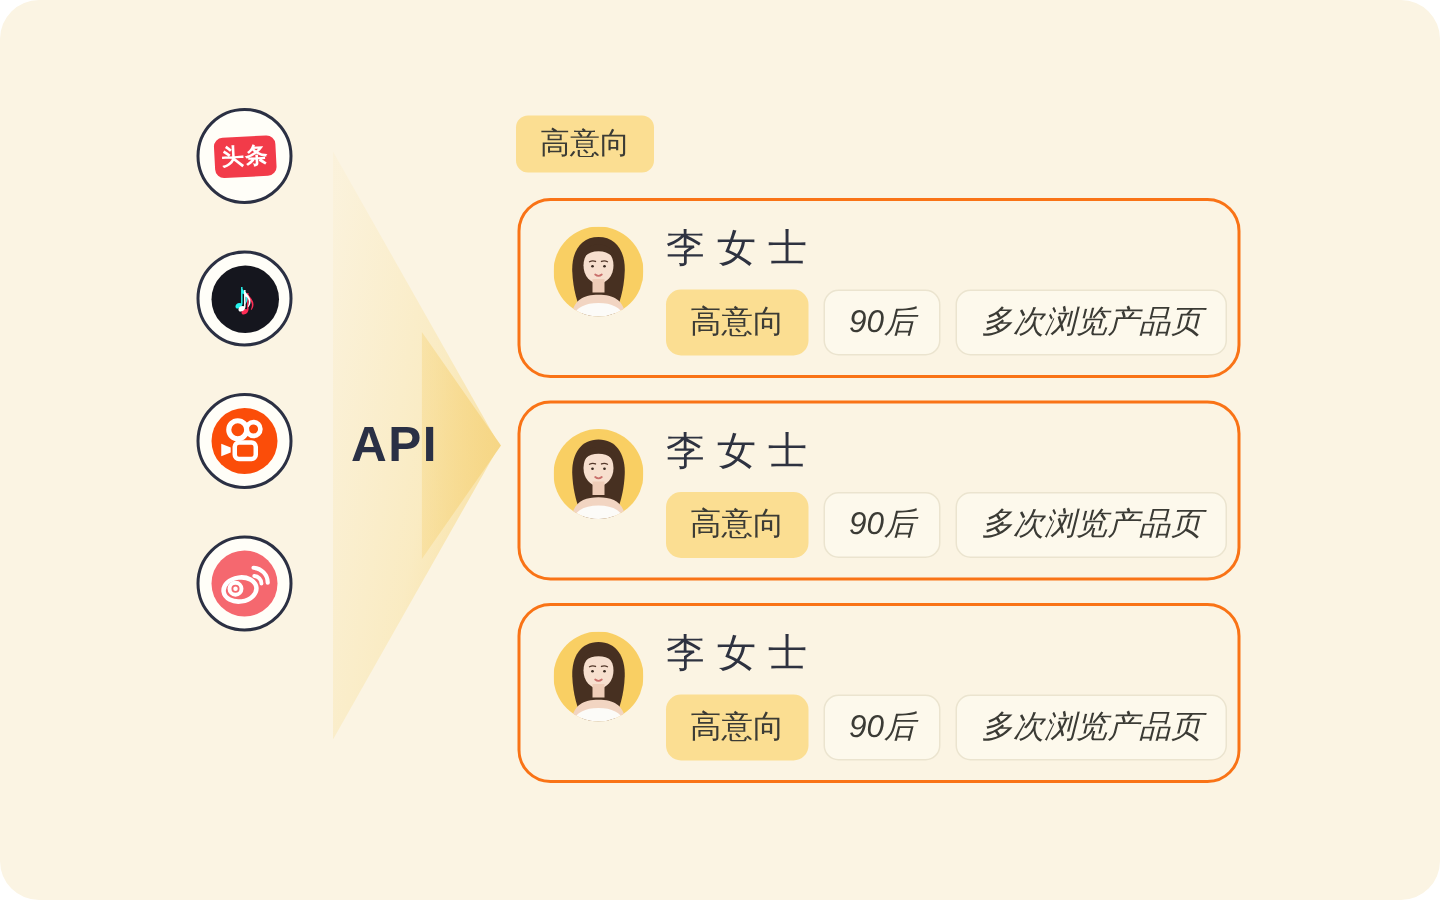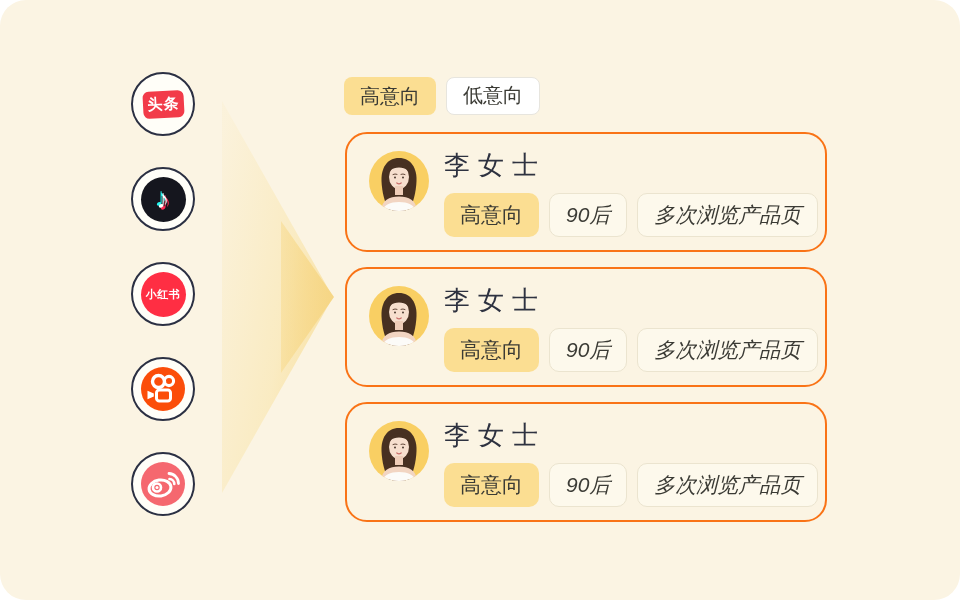--- a/index.html
+++ b/index.html
@@ -59,25 +59,20 @@
       <div class="tt-badge">
         <span>头条</span>
       </div>
     </div>
     <div class="ring">
       <div class="dy-circle">
         <span class="dy-note">♪</span>
       </div>
     </div>
     <div class="ring">
-      <div class="xhs-circle">
-        <span>小红书</span>
-      </div>
-    </div>
-    <div class="ring">
       <svg width="46" height="46" viewBox="0 0 46 46">
         <circle cx="23" cy="23" r="22" fill="#FB4D09"></circle>
         <circle cx="18.5" cy="15.5" r="6" fill="none" stroke="#fff" stroke-width="3.4"></circle>
         <circle cx="29" cy="15" r="4.6" fill="none" stroke="#fff" stroke-width="3.1"></circle>
         <rect x="16.5" y="24" width="14" height="11" rx="2.8" fill="none" stroke="#fff" stroke-width="3"></rect>
         <polygon points="7.5,24.8 13.8,27.4 13.8,30.6 7.5,33.2" fill="#fff"></polygon>
       </svg>
     </div>
     <div class="ring">
       <svg width="46" height="46" viewBox="0 0 46 46">
@@ -86,24 +81,24 @@
         <circle cx="17" cy="26.5" r="4" fill="none" stroke="#fff" stroke-width="2.6"></circle>
         <circle cx="17" cy="26.5" r="1.5" fill="#fff"></circle>
         <path d="M29,12.5 a10,10 0 0 1 9.5,10" fill="none" stroke="#fff" stroke-width="2.8" stroke-linecap="round"></path>
         <path d="M29.5,18 a5,5 0 0 1 4.8,5" fill="none" stroke="#fff" stroke-width="2.6" stroke-linecap="round"></path>
       </svg>
     </div>
   </div>
 
   <div class="arrow-big"></div>
   <div class="arrow-tip"></div>
+  <div class="api-label">API</div>
 
   <div class="filter-row">
     <div class="chip active">高意向</div>
-    <div class="chip plain">低意向</div>
   </div>
 
   <div class="cards">
 
     <div class="card">
       <div class="avatar">
         <svg width="60" height="60" viewBox="0 0 60 60">
           <rect width="60" height="60" fill="#F9CF63"></rect>
           <path d="M30,7 C18,7 12,17 12.5,30 C13,42 16,52 20,60 L40,60 C44,52 47,42 47.5,30 C48,17 42,7 30,7 Z" fill="#473021"></path>
           <ellipse cx="30" cy="26" rx="10" ry="12" fill="#F7DFCE"></ellipse>

